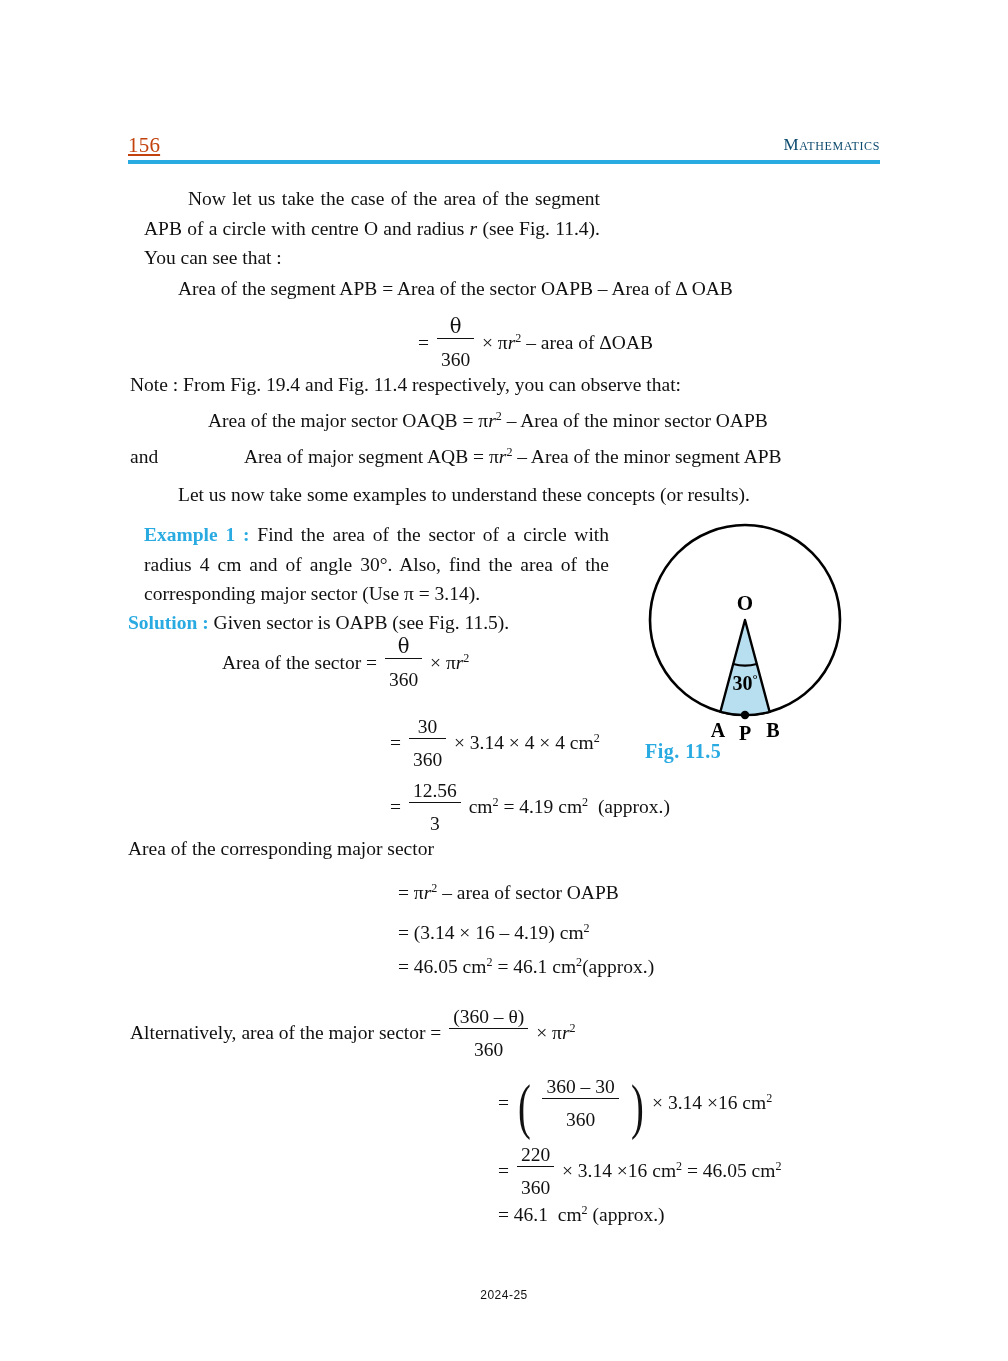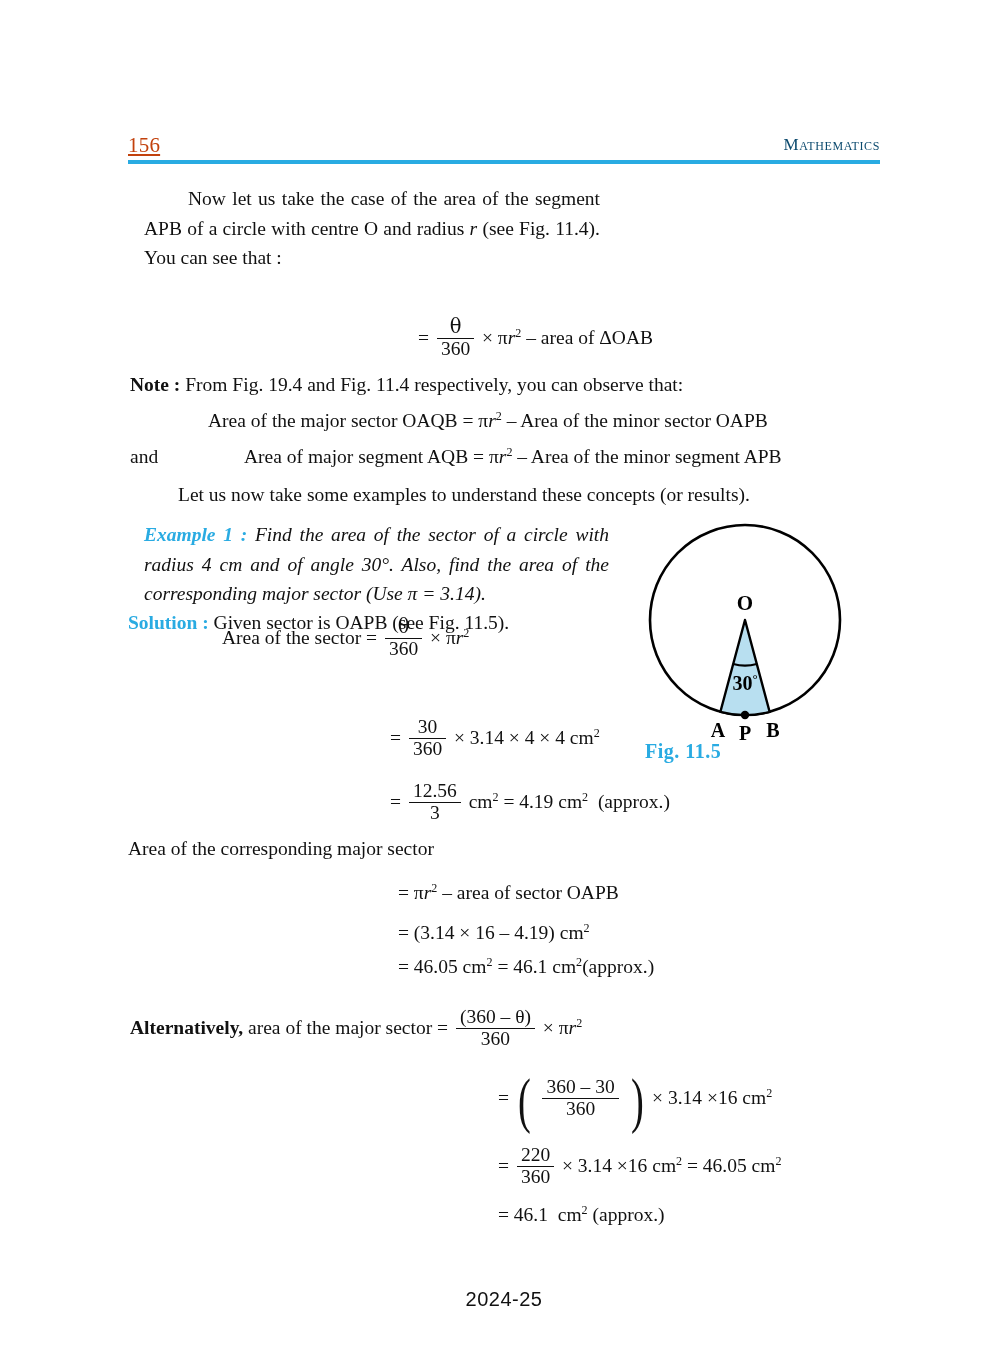--- a/index.html
+++ b/index.html
@@ -67,21 +67,21 @@
   }
   .para {
     position: absolute;
     font-size: 19.5px;
     line-height: 29.5px;
     text-align: justify;
     color: #111;
     margin-left: 16px;
   }
   .para .ind { display: inline-block; width: 44px; }
-  b.bold { font-weight: bold; }
+  b.bold { font-weight: normal; }
   .cy { color: #29abe2; font-weight: bold; }
   sup { font-size: 0.62em; vertical-align: super; line-height: 0; }
   .sym { font-family: "DejaVu Serif", serif; }
 
   
   .frac {
     display: inline-block;
     vertical-align: middle;
     text-align: center;
     margin: 0 3px;
@@ -89,21 +89,21 @@
     top: -1px;
   }
   .frac .num {
     display: block;
     padding: 0 4px 1px 4px;
     border-bottom: 1.3px solid #111;
     line-height: 1.05;
   }
   .frac .den {
     display: block;
-    padding: 0 4px 0 4px;
+    padding: 11px 4px 0 4px;
     line-height: 1.05;
   }
 
   .bigparen {
     display: inline-block;
     vertical-align: middle;
     font-size: 62px;
     line-height: 0;
     position: relative;
     top: 1px;
@@ -131,40 +131,43 @@
   }
 
   
   .footer {
     position: absolute;
     left: 0;
     top: 1288px;
     width: 1008px;
     text-align: center;
     font-family: "Liberation Sans", sans-serif;
-    font-size: 20px;
+    font-size: 12px;
     color: #111;
     letter-spacing: 0.5px;
   }
 </style>
 </head>
 <body>
 
 <div class="page">
 
   <div class="header">
     <span class="page-num">156</span>
     <span class="book-title">Mathematics</span>
   </div>
   <div class="header-rule"></div>
 
   <div class="para" style="left:128px; top:184px; width:456px;">
     <span class="ind"></span><span>Now let us take the case of the area of the segment APB of a circle with centre O and radius <i>r</i> (see Fig. 11.4). You can see that :</span>
   </div>
 
+  <div class="tx" style="left:178px; top:274px;">
+    <span>Area of the segment APB = Area of the sector OAPB – Area of Δ OAB</span>
+  </div>
 
   <div class="tx" style="left:418px; top:318px;">
     <span>=</span>
     <span class="frac">
       <span class="num sym">θ</span>
       <span class="den">360</span>
     </span>
     <span>× π<i>r</i><sup>2</sup> – area of ΔOAB</span>
   </div>
 
@@ -181,21 +184,21 @@
     <span>and</span>
   </div>
   <div class="tx" style="left:244px; top:442px;">
     <span>Area of major segment AQB = π<i>r</i><sup>2</sup> – Area of the minor segment APB</span>
   </div>
 
   <div class="tx" style="left:178px; top:480px;">
     <span>Let us now take some examples to understand these concepts (or results).</span>
   </div>
 
-  <div class="para" style="left:128px; top:520px; width:465px;font-style:italic;">
+  <div class="para" style="left:128px; top:520px; width:465px;">
     <span class="cy">Example 1 :</span>
     <span>Find the area of the sector of a circle with radius 4 cm and of angle 30°. Also, find the area of the corresponding major sector (Use π = 3.14).</span>
   </div>
 
   <div class="tx" style="left:128px; top:608px;">
     <span class="cy">Solution :</span>
     <span>Given sector is OAPB (see Fig. 11.5).</span>
   </div>
 
   <div class="figure">
@@ -211,21 +214,21 @@
 
       <text x="100" y="92" text-anchor="middle" font-family="Liberation Serif, serif" font-size="21" font-weight="bold" fill="#000">O</text>
       <text x="100" y="172" text-anchor="middle" font-family="Liberation Serif, serif" font-size="20" font-weight="bold" fill="#000">30<tspan font-size="13" dy="-7">°</tspan></text>
       <text x="73" y="219" text-anchor="middle" font-family="Liberation Serif, serif" font-size="20" font-weight="bold" fill="#000">A</text>
       <text x="100" y="222" text-anchor="middle" font-family="Liberation Serif, serif" font-size="20" font-weight="bold" fill="#000">P</text>
       <text x="128" y="219" text-anchor="middle" font-family="Liberation Serif, serif" font-size="20" font-weight="bold" fill="#000">B</text>
     </svg>
   </div>
   <div class="fig-caption">Fig. 11.5</div>
 
-  <div class="tx" style="left:222px; top:618px;">
+  <div class="tx" style="left:222px; top:638px;">
     <span>Area of the sector =</span>
     <span class="frac">
       <span class="num sym">θ</span>
       <span class="den">360</span>
     </span>
     <span>× π<i>r</i><sup>2</sup></span>
   </div>
 
   <div class="tx" style="left:390px; top:718px;">
     <span>=</span>

